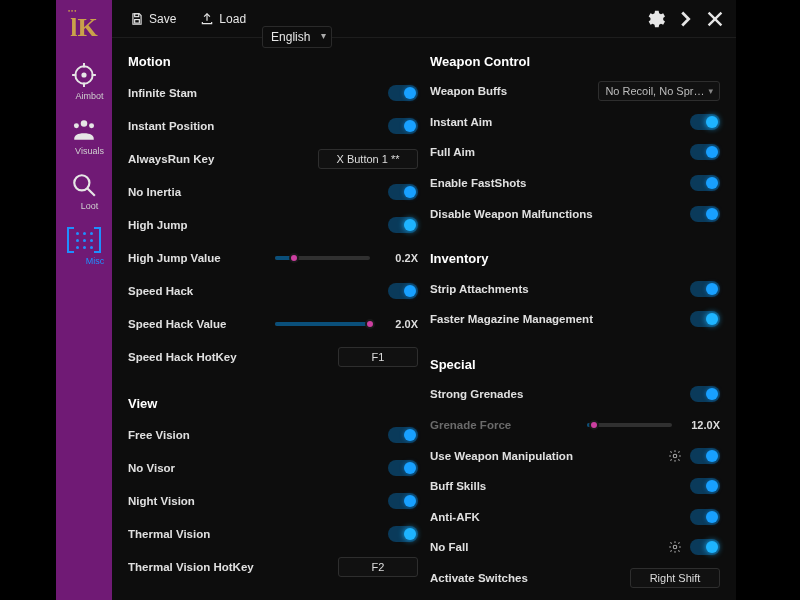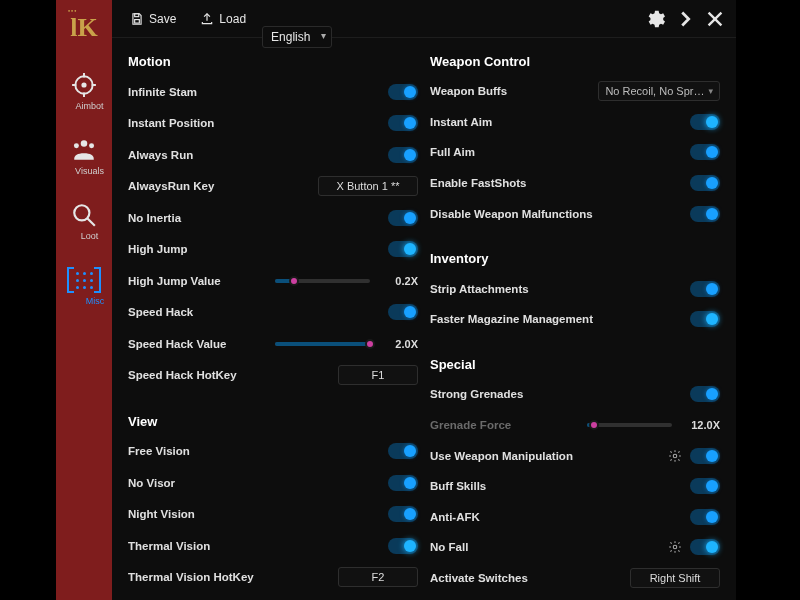--- a/index.html
+++ b/index.html
@@ -16,26 +16,26 @@
     display: flex;
     width: 680px;
     height: 600px;
     margin-left: 56px;
     background: #0f0f0f;
     border-radius: 6px;
   }
   
   .sidebar {
     width: 56px;
-    background: #7f1d1d;
+    background: #701a75;
     display: flex;
     flex-direction: column;
     align-items: center;
     padding-top: 6px;
-    gap: 16px;
+    gap: 6px;
   }
   .logo {
     width: 44px;
     height: 44px;
     display: flex;
     align-items: center;
     justify-content: center;
     font-family: Georgia, serif;
     font-weight: bold;
     font-size: 26px;
@@ -365,24 +365,20 @@
 
         <div class="row">
             <span class="lbl">Infinite Stam</span>
             <div class="toggle"></div>
           </div>
         <div class="row">
             <span class="lbl">Instant Position</span>
             <div class="toggle"></div>
           </div>
         <div class="row">
-            <span class="lbl">Always Run</span>
-            <div class="toggle"></div>
-          </div>
-        <div class="row">
             <span class="lbl">AlwaysRun Key</span>
             <div class="keyfield">X Button 1 **</div>
           </div>
         <div class="row">
             <span class="lbl">No Inertia</span>
             <div class="toggle"></div>
           </div>
         <div class="row">
             <span class="lbl">High Jump</span>
             <div class="toggle bright"></div>

